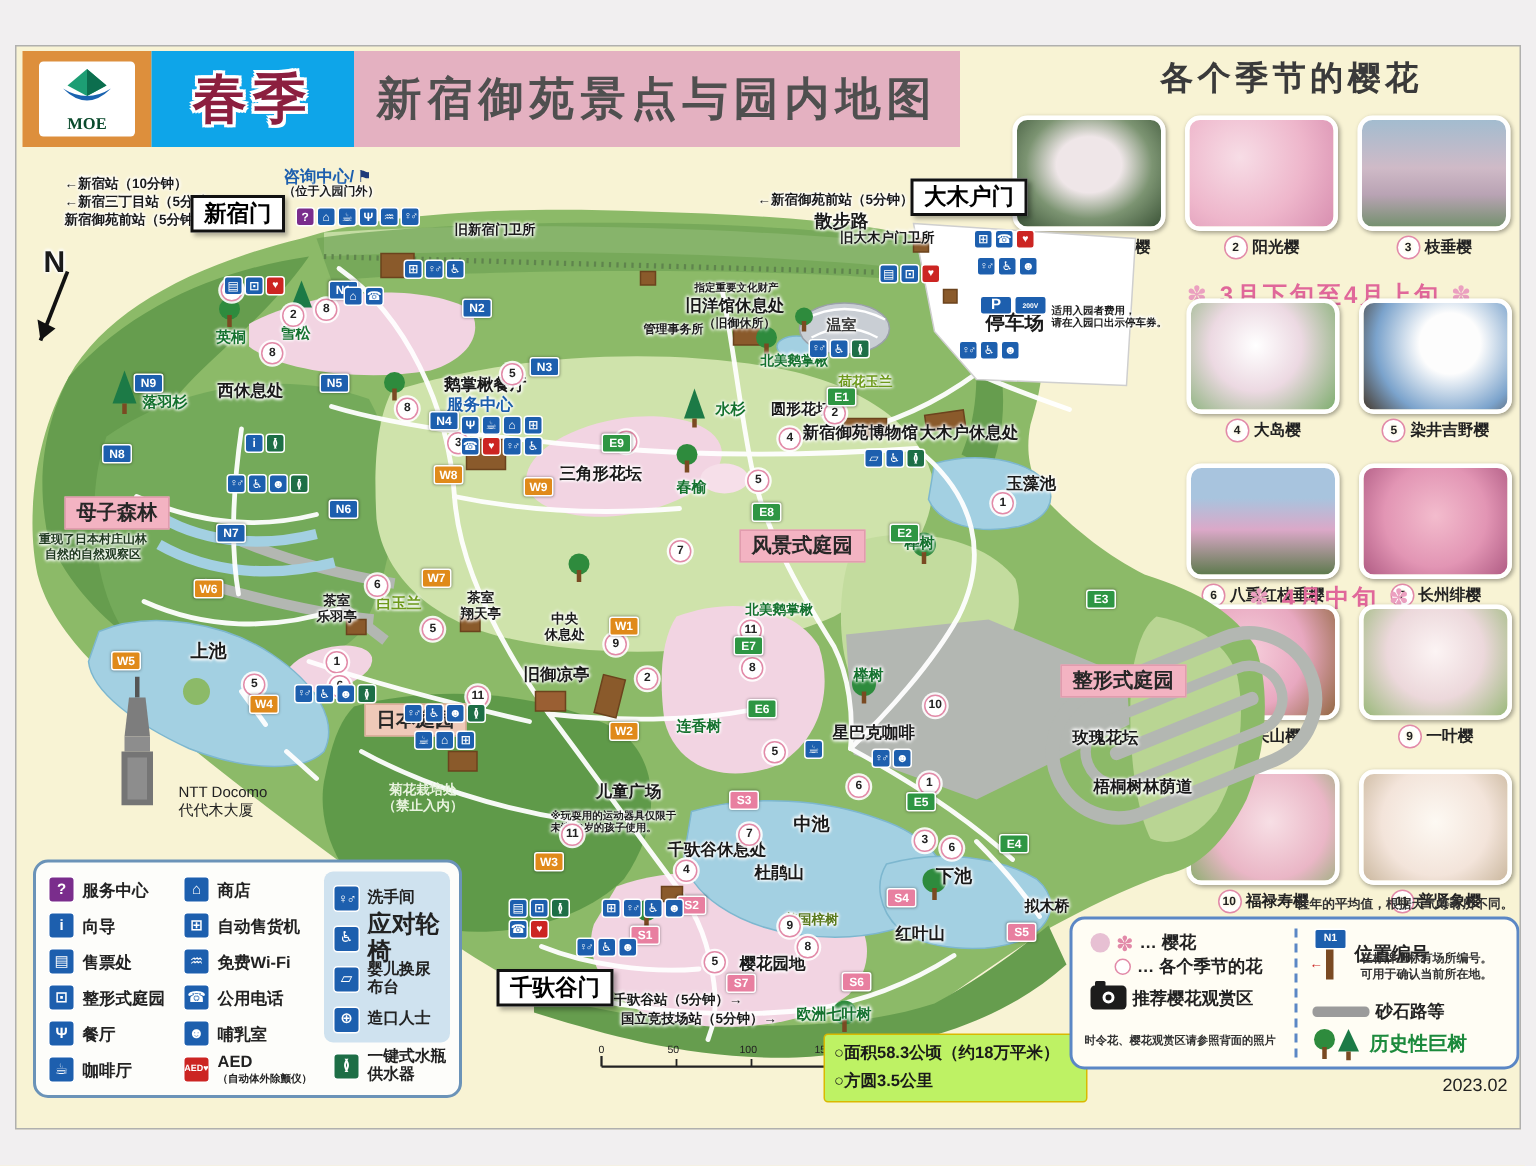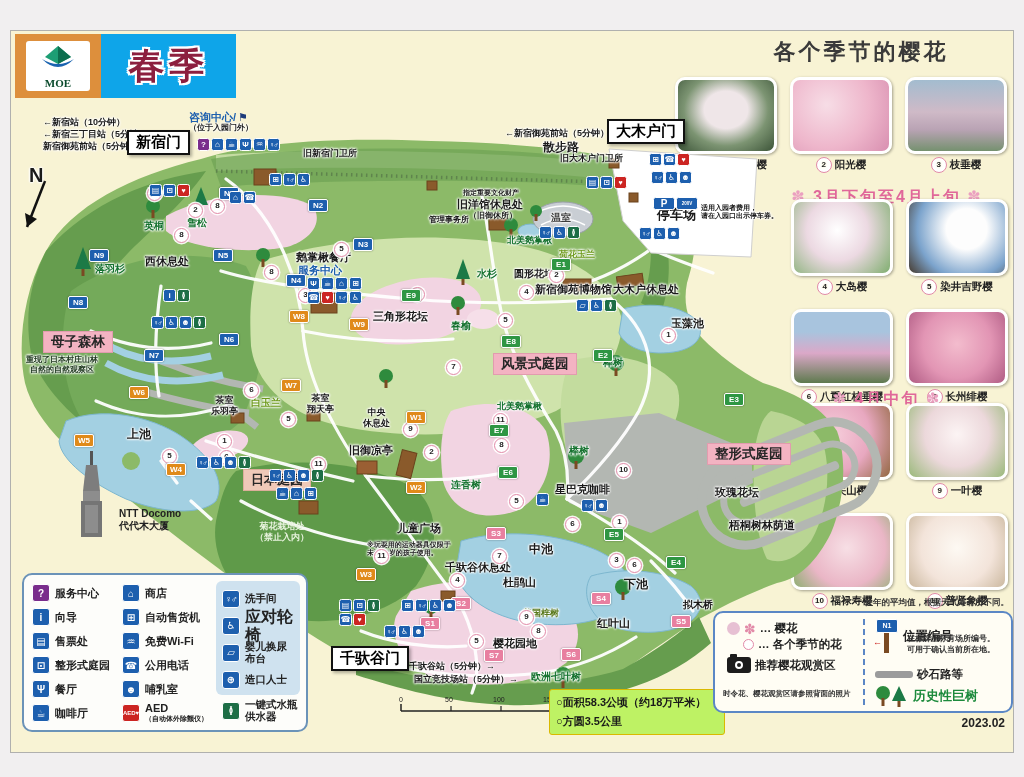--- a/index.html
+++ b/index.html
@@ -65,25 +65,25 @@
   .ocirc{display:inline-block;width:11px;height:11px;border:1.5px solid #e28aa8;border-radius:50%;background:#fff;box-sizing:border-box}
   .camera{width:24px;height:16px;background:#1c1c1c;border-radius:3px;position:relative}
   .camera .lens{position:absolute;left:8px;top:4px;width:8px;height:8px;border:2px solid #fff;border-radius:50%;box-sizing:border-box}
   .camera .bump{position:absolute;left:3px;top:-3px;width:7px;height:4px;background:#1c1c1c;border-radius:1px}
   .gravelbar{width:38px;height:7px;background:#9b9b9b;border-radius:3px}
   .signpost{position:relative;width:26px;height:34px}
   .signpost .post{position:absolute;left:11px;top:4px;width:5px;height:30px;background:#7a4a22}
   .signpost .plate{position:absolute;left:3px;top:0;width:20px;height:12px;background:#1d5fae;border:1px solid #fff;border-radius:2px;color:#fff;font-size:7px;font-weight:bold;text-align:center;line-height:11px}
   .signpost .arrow{position:absolute;left:0;top:18px;color:#cc2522;font-size:9px;font-weight:bold}
   .note-sm{position:absolute;font-size:8.5px;font-weight:bold;color:#333;z-index:20}
-  .version{position:absolute;right:8px;top:685px;font-size:12px;font-weight:bold;color:#222;z-index:20}
+  .version{position:absolute;right:8px;top:685px;font-size:12px;font-weight:normal;color:#222;z-index:20}
   .infobox{position:absolute;left:538px;top:658px;width:176px;height:46px;background:#bef264;border:1px solid #d9b900;border-radius:3px;padding:3px 6px;box-sizing:border-box;font-size:11px;font-weight:bold;color:#1a1a1a;line-height:1.7;z-index:20;white-space:nowrap}
   .mapsvg{position:absolute;left:0;top:0;z-index:1}
   .overlay{position:absolute;left:0;top:0;width:1004px;height:723px;z-index:5;pointer-events:none}
-  .ntt-text{position:absolute;left:108px;top:477px;font-size:10px;font-weight:bold;color:#222;line-height:1.2;z-index:6;white-space:pre-line}
+  .ntt-text{position:absolute;left:108px;top:492px;font-size:10px;font-weight:normal;color:#222;line-height:1.2;z-index:6;white-space:pre-line}
   .ntt-tower{position:absolute;left:66px;top:420px;width:30px;height:86px;z-index:6}
   .scalebar{position:absolute;left:380px;top:664px;z-index:20}
   .toprow{position:absolute;left:178px;top:79px;display:flex;gap:2px;align-items:baseline;font-size:11px;font-weight:bold;white-space:nowrap;z-index:6}
 </style>
 </head>
 <body>
 
 <div id="content">
 
   <svg class="mapsvg" width="1004" height="723" viewBox="0 0 1004 723">
@@ -242,20 +242,23 @@
       <svg width="40" height="32" viewBox="0 0 40 32" style="margin-top:4px">
         <polygon points="20,1 33,12 20,19 7,12" fill="#1d9e74"></polygon>
         <polygon points="20,1 33,12 20,19" fill="#0c6e4e"></polygon>
         <path d="M4,14 Q20,24 36,14 Q28,22 20,22 Q12,22 4,14Z" fill="#1a63b0"></path>
       </svg>
       <div class="logo-moe">MOE</div>
     </div>
   </div>
   <div class="season-box">
       <span>春季</span>
+    </div>
+  <div class="title-box">
+      <span>新宿御苑景点与园内地图</span>
     </div>
 
   <div class="panel-title">各个季节的樱花</div>
   <div class="prow" style="left:664px;top:46px">
 
   <div class="pcol">
       <div class="card" data-photo="1"></div>
       <div class="caption">
           <span class="fbadge">1</span>
           <span>高远大叶早樱</span>

